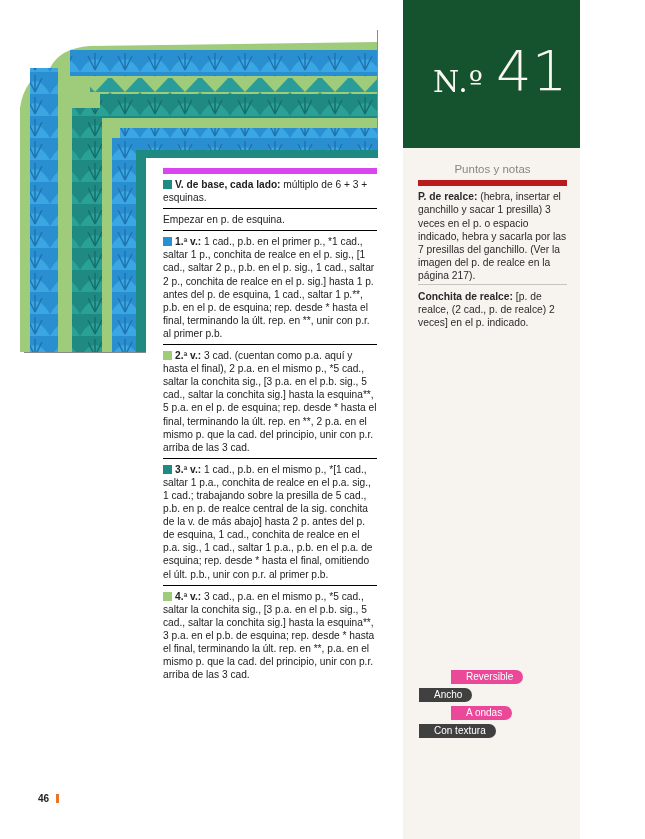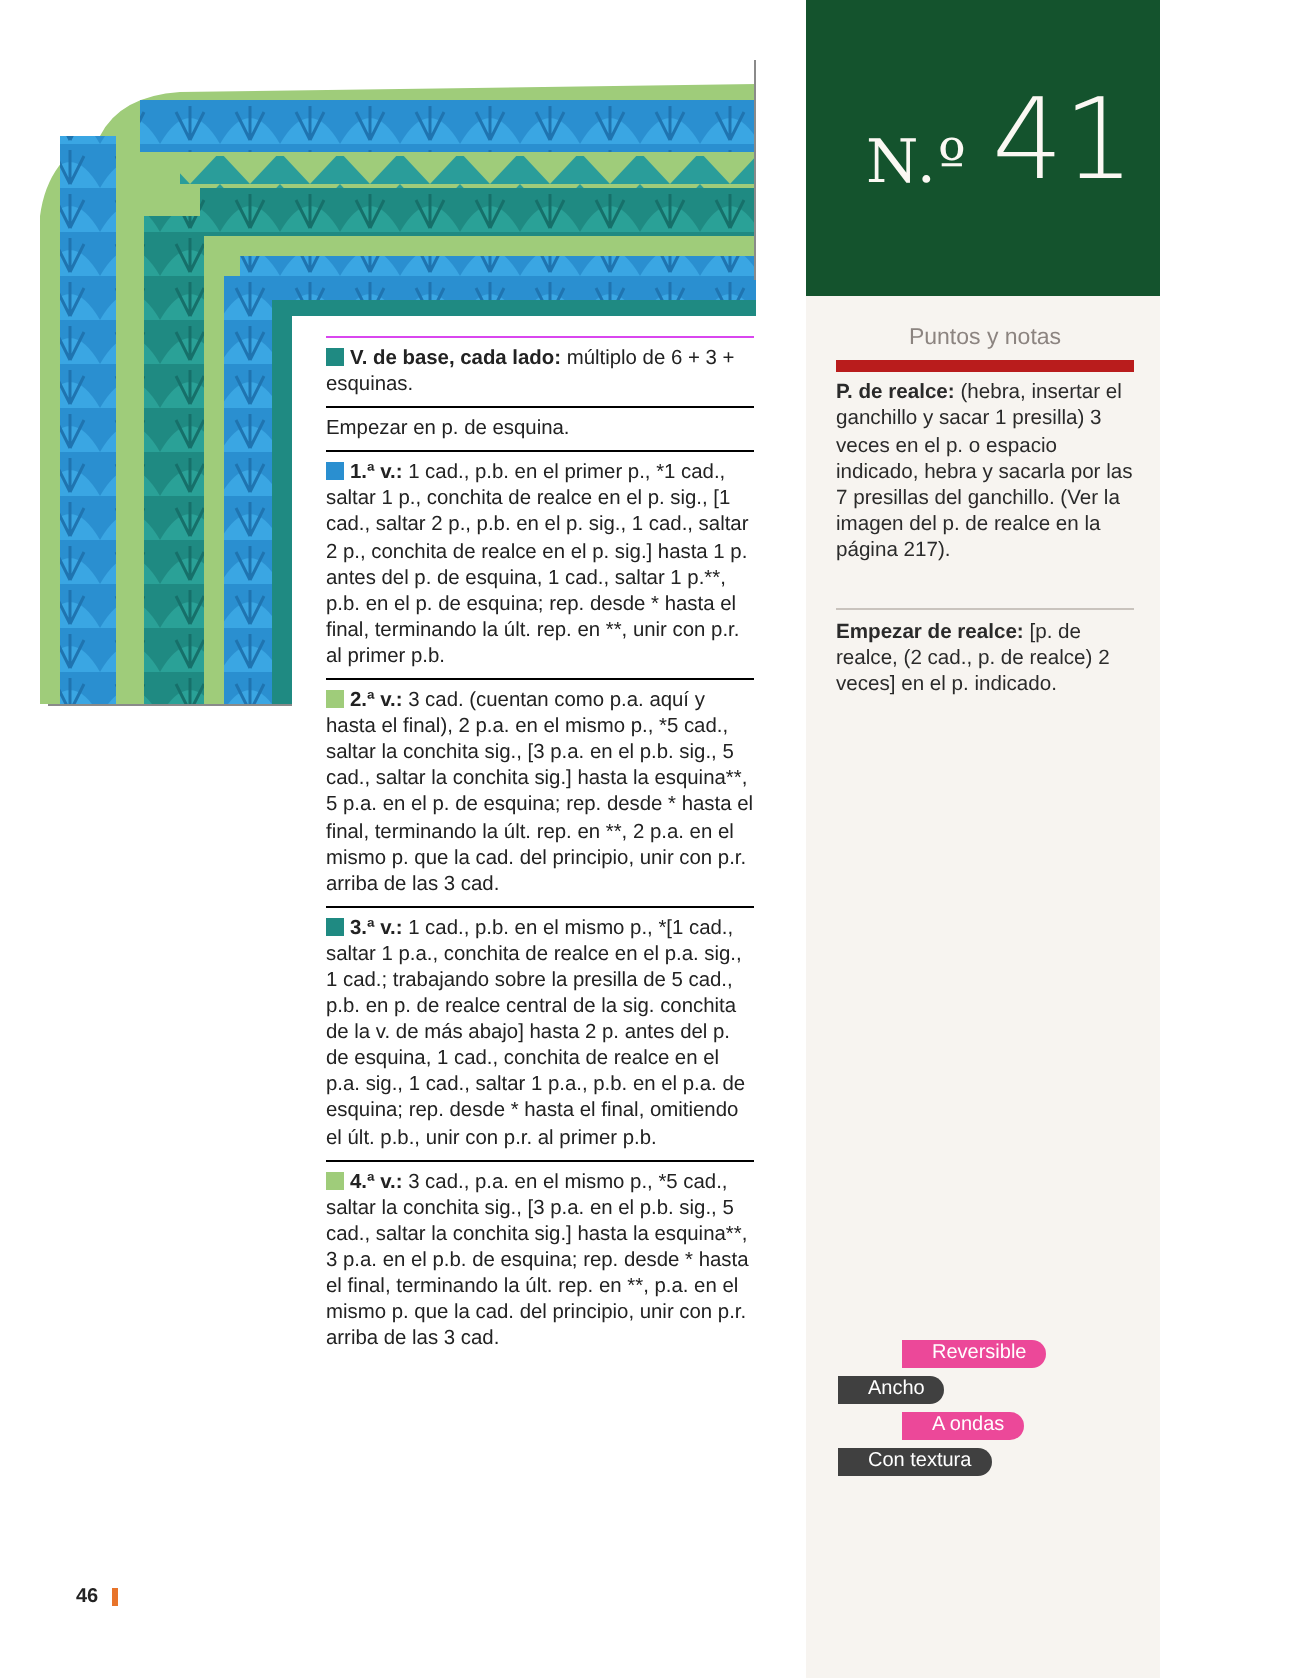--- a/index.html
+++ b/index.html
@@ -28,21 +28,21 @@
       font-family: "DejaVu Sans", sans-serif;
     }
     .notes {
       position: absolute; left: 418px; top: 163px; width: 149px;
       font-size: 10.3px; line-height: 13.2px; color: #2a2a2a;
     }
     .notes-title {
       text-align: center; color: #8c8480; font-size: 11.5px;
       padding-bottom: 4px; border-bottom: 6px solid #b91c1c; margin-bottom: 4px;
     }
-    .note { padding-bottom: 21px; margin-bottom: 5px; border-bottom: 1px solid #c9c3bd; }
+    .note { padding-bottom: 1px; margin-bottom: 5px; border-bottom: 1px solid #c9c3bd; }
     .note:last-child { border-bottom: none; }
     .note b { font-weight: bold; }
     .tags { position: absolute; left: 403px; top: 670px; }
     .tag {
       display: block; height: 14px; line-height: 14px; margin-bottom: 4px;
       color: #fff; font-size: 10px; padding: 0 10px 0 15px;
       border-radius: 0 8px 8px 0; width: fit-content;
     }
     .tag.dark { background: #ec4899; margin-left: 48px; }
     .tag.light { background: #404040; margin-left: 16px; }
@@ -53,21 +53,21 @@
     }
     .photo-rule { position: absolute; left: 24px; top: 352px; width: 122px; height: 1px; background: #8a8a8a; }
     .photo-vline { position: absolute; left: 377px; top: 30px; width: 1px; height: 110px; background: #8a8a8a; }
 
     
     .instructions {
       position: absolute; left: 163px; top: 168px; width: 214px;
       font-size: 10.2px; line-height: 13.1px; color: #222;
     }
     .step { border-top: 1px solid #000000; padding: 4px 0 4px 0; }
-    .step:first-child { border-top: 1px solid #d946ef; }
+    .step:first-child { border-top: 6px solid #d946ef; }
     .marker {
       display: inline-block; width: 9px; height: 9px; margin-right: 3px; vertical-align: -1px;
     }
     .step b { font-weight: bold; }
 
     .folio { position: absolute; left: 38px; top: 793px; font-size: 10px; font-weight: bold; color: #222; }
     .folio-mark { position: absolute; left: 56px; top: 794px; width: 3px; height: 9px; background: #e8742a; }
   </style>
 </head>
 <body>
@@ -78,21 +78,21 @@
   <span class="number-prefix">N.º</span>
   <span class="number-value">41</span>
 </div>
 
 <div class="notes">
   <div class="notes-title">Puntos y notas</div>
   <div class="note">
     <b>P. de realce:</b><span> (hebra, insertar el ganchillo y sacar 1 presilla) 3 veces en el p. o espacio indicado, hebra y sacarla por las 7 presillas del ganchillo. (Ver la imagen del p. de realce en la página 217).</span>
   </div>
   <div class="note">
-    <b>Empezar de realce:</b><span> [p. de realce, (2 cad., p. de realce) 2 veces] en el p. indicado.</span>
+    <b>Conchita de realce:</b><span> [p. de realce, (2 cad., p. de realce) 2 veces] en el p. indicado.</span>
   </div>
 </div>
 
 <div class="tags">
   <span class="tag dark">Reversible</span>
   <span class="tag light">Ancho</span>
   <span class="tag dark">A ondas</span>
   <span class="tag light">Con textura</span>
 </div>
 

